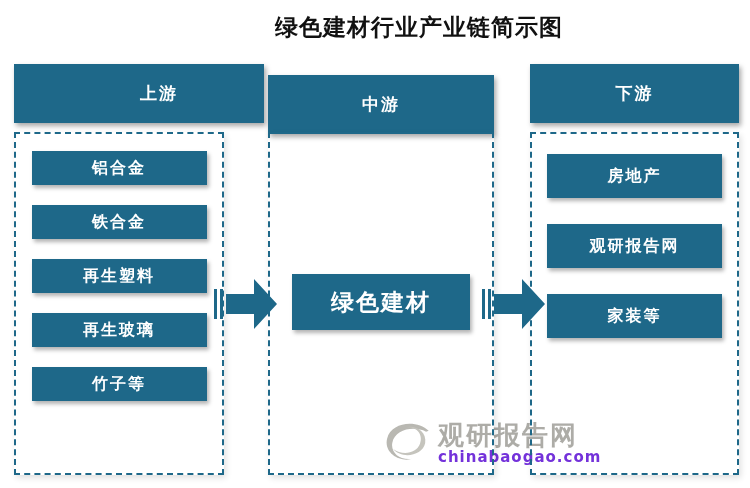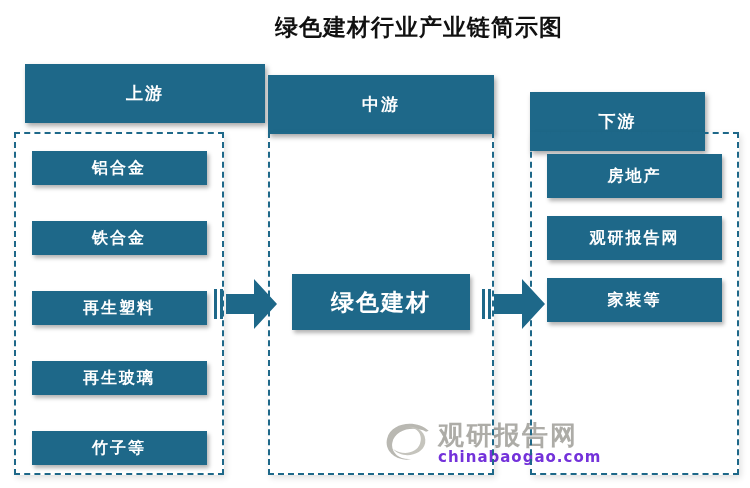--- a/index.html
+++ b/index.html
@@ -19,35 +19,35 @@
   }
 
   .col-header {
     position: absolute; top: 64px; height: 59px;
     background: #1e6889; color: #ffffff;
     display: flex; align-items: center; justify-content: center;
     font-size: 17px; font-weight: bold; letter-spacing: 2px;
     box-shadow: 2px 3px 5px rgba(0,0,0,0.35);
     z-index: 2;
   }
-  .hdr-left  { left: 25px;  width: 240px; }
+  .hdr-left  { left: 14px;  width: 210px; padding-left: 40px; }
   .hdr-mid   { left: 268px; width: 226px; margin-top: 11px; }
-  .hdr-right { left: 530px; width: 175px; margin-top: 28px; }
+  .hdr-right { left: 530px; width: 209px; }
 
   .col-container {
     position: absolute; top: 132px; height: 343px;
     border: 2px dashed #1e6889;
     box-sizing: border-box;
     box-shadow: 2px 3px 6px rgba(0,0,0,0.12);
     display: flex; flex-direction: column; align-items: center;
     z-index: 2;
   }
-  .cont-left  { left: 14px;  width: 210px; padding-top: 17px; gap: 36px; }
+  .cont-left  { left: 14px;  width: 210px; padding-top: 17px; gap: 20px; }
   .cont-mid   { left: 268px; width: 226px; padding-top: 140px; }
-  .cont-right { left: 530px; width: 209px; padding-top: 20px; gap: 18px; }
+  .cont-right { left: 530px; width: 209px; padding-top: 20px; gap: 26px; }
 
   .chain-item {
     background: #1e6889; color: #ffffff;
     display: flex; align-items: center; justify-content: center;
     font-size: 16px; font-weight: bold; letter-spacing: 2px;
     box-shadow: 2px 3px 4px rgba(0,0,0,0.3);
     flex: 0 0 auto;
   }
   .cont-left  .chain-item { width: 175px; height: 34px; }
   .cont-right .chain-item { width: 175px; height: 44px; }

